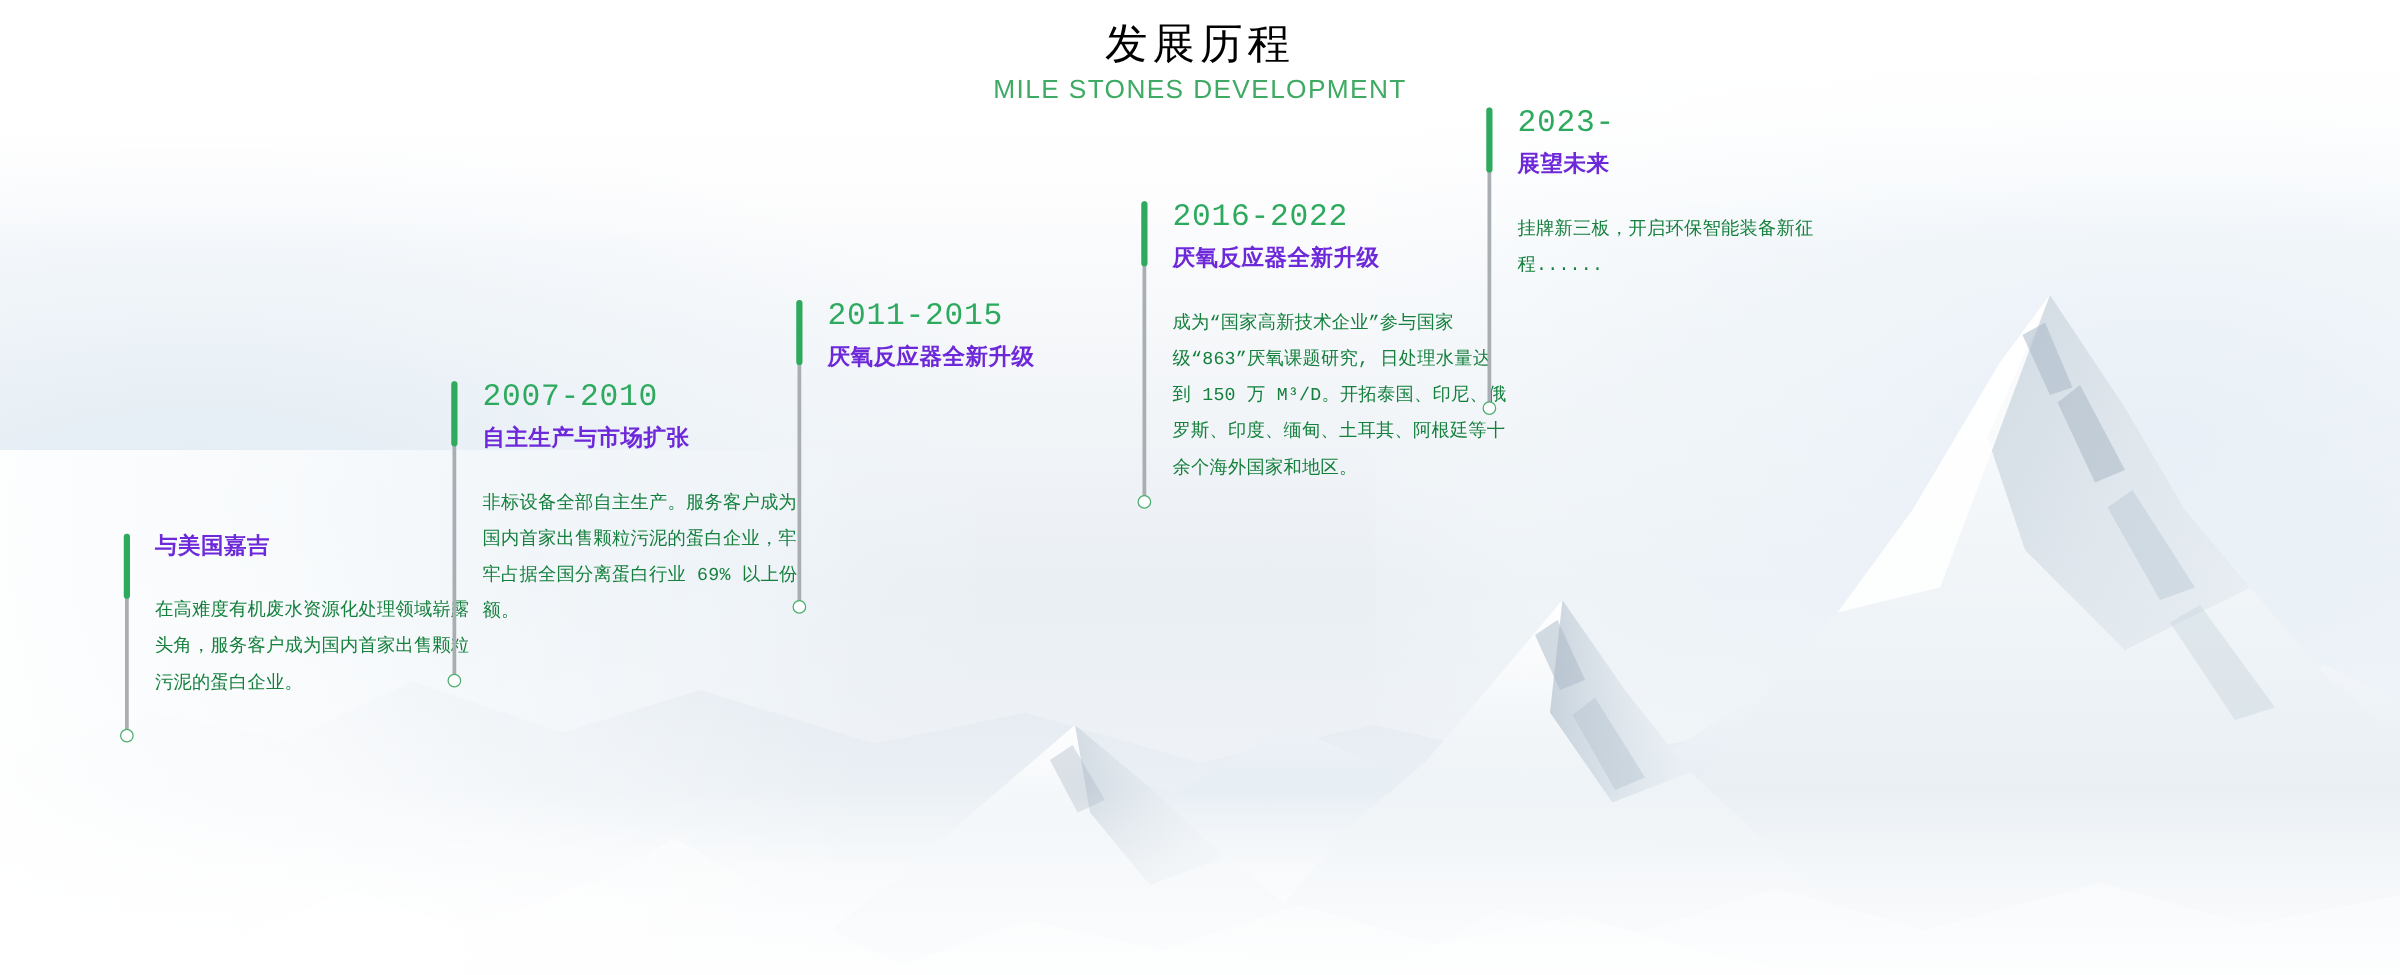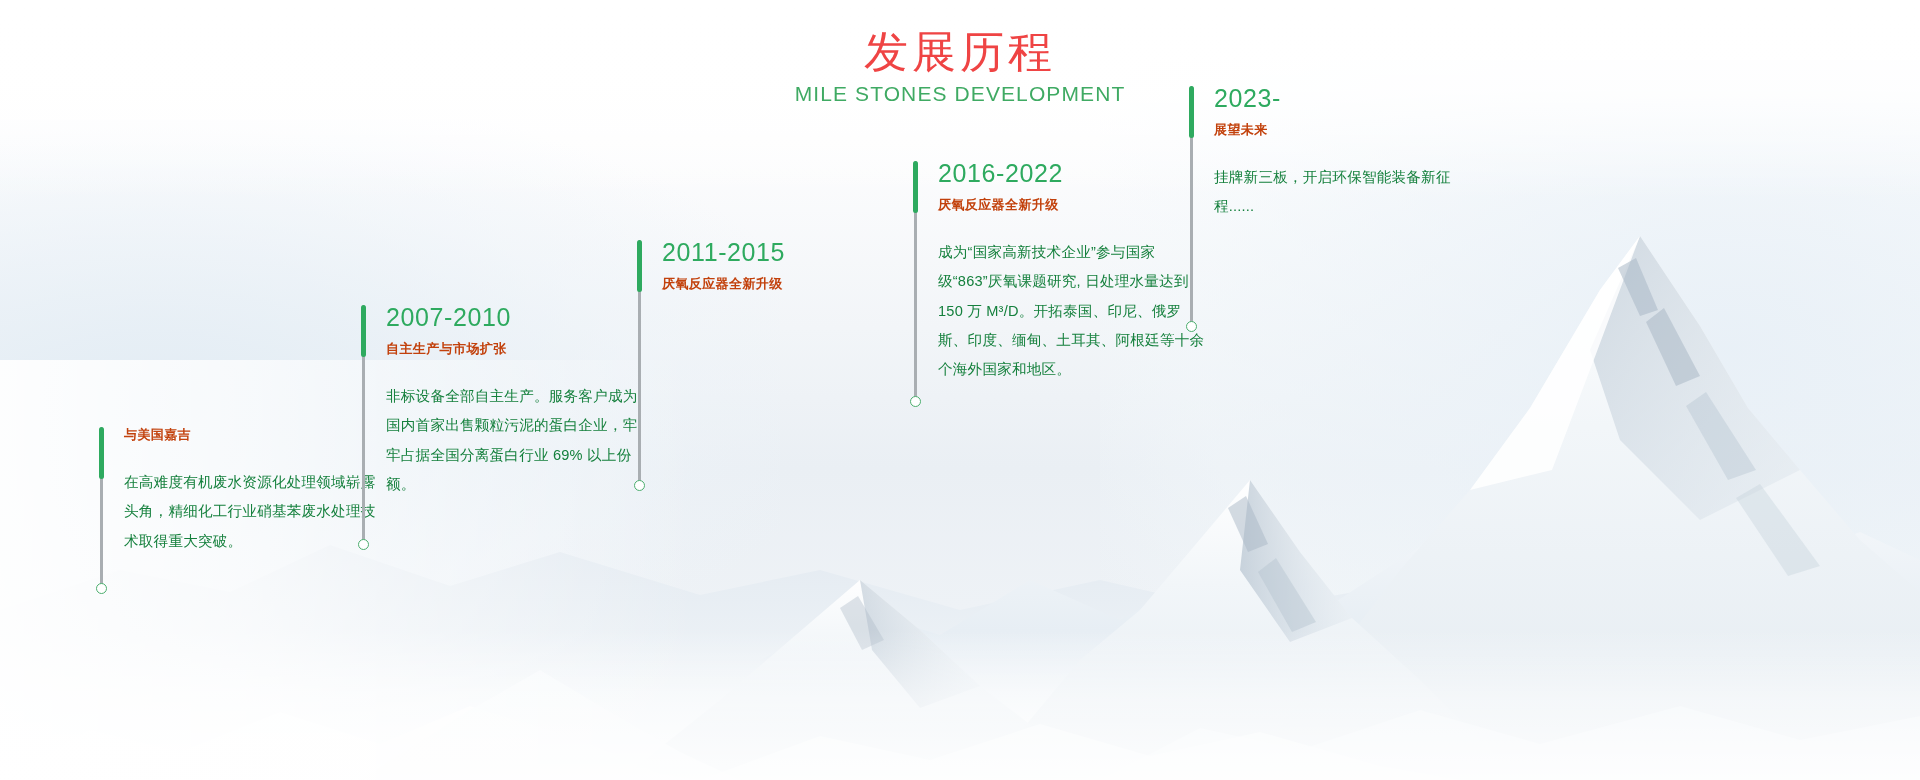--- a/index.html
+++ b/index.html
@@ -35,36 +35,36 @@
     background:linear-gradient(90deg,rgba(255,255,255,.92) 0%,rgba(255,255,255,.7) 35%,rgba(255,255,255,0) 100%);
   }
   #bg .fog-top{
     position:absolute;left:0;top:0;width:100%;height:200px;
     background:linear-gradient(180deg,rgba(255,255,255,1) 0%,rgba(255,255,255,.85) 45%,rgba(255,255,255,0) 100%);
   }
 
   
   .header{position:absolute;left:0;top:0;width:1920px;text-align:center;}
   .header .title{
-    margin-top:24px;
-    font-size:44px;line-height:1.25;
-    color:#ef4444;font-weight:400;
+    margin-top:14px;
+    font-size:34px;line-height:1.25;
+    color:#000000;font-weight:400;
     letter-spacing:4px;
   }
   .header .subtitle{
     margin-top:3px;
     font-size:21px;
     color:#3faa63;
     letter-spacing:1.1px;
     font-weight:400;
   }
 
   
   .timeline{position:absolute;left:0;top:0;width:1920px;height:780px;}
-  .item{position:absolute;width:320px;}
+  .item{position:absolute;width:320px;font-family:Liberation Mono, monospace;}
   .item .rail{
     position:absolute;left:0;top:0;width:3px;
     background:#a9aeb2;
     border-radius:2px;
   }
   .item .rail .cap{
     position:absolute;left:-1px;top:0;width:5px;height:52px;
     background:#2eaa5f;border-radius:3px;
   }
   .item .dot{
@@ -77,22 +77,22 @@
   .item .body{padding-left:24px;}
   .item .year{
     font-size:25px;
     color:#2eaa5f;
     letter-spacing:.6px;
     font-weight:400;
     line-height:1;
     margin-bottom:11px;
   }
   .item .head{
-    font-size:13px;
-    color:#c2410c;
+    font-size:18px;
+    color:#6d28d9;
     font-weight:700;
     letter-spacing:.4px;
     line-height:1.25;
   }
   .item .desc{
     margin-top:25px;
     font-size:14.6px;
     color:#15803d;
     line-height:2.0;
     letter-spacing:.2px;
@@ -177,21 +177,21 @@
 
 <div class="timeline">
 
   <div class="item" style="left:100px;top:427px;">
     <div class="rail" style="height:160px;">
       <div class="cap"></div>
     </div>
     <div class="dot" style="top:156px;"></div>
     <div class="body">
       <div class="head">与美国嘉吉</div>
-      <div class="desc">在高难度有机废水资源化处理领域崭露头角，精细化工行业硝基苯废水处理技术取得重大突破。</div>
+      <div class="desc">在高难度有机废水资源化处理领域崭露头角，服务客户成为国内首家出售颗粒污泥的蛋白企业。</div>
     </div>
   </div>
 
   <div class="item" style="left:362px;top:305px;">
     <div class="rail" style="height:238px;">
       <div class="cap"></div>
     </div>
     <div class="dot" style="top:234px;"></div>
     <div class="body">
       <div class="year">2007-2010</div>

